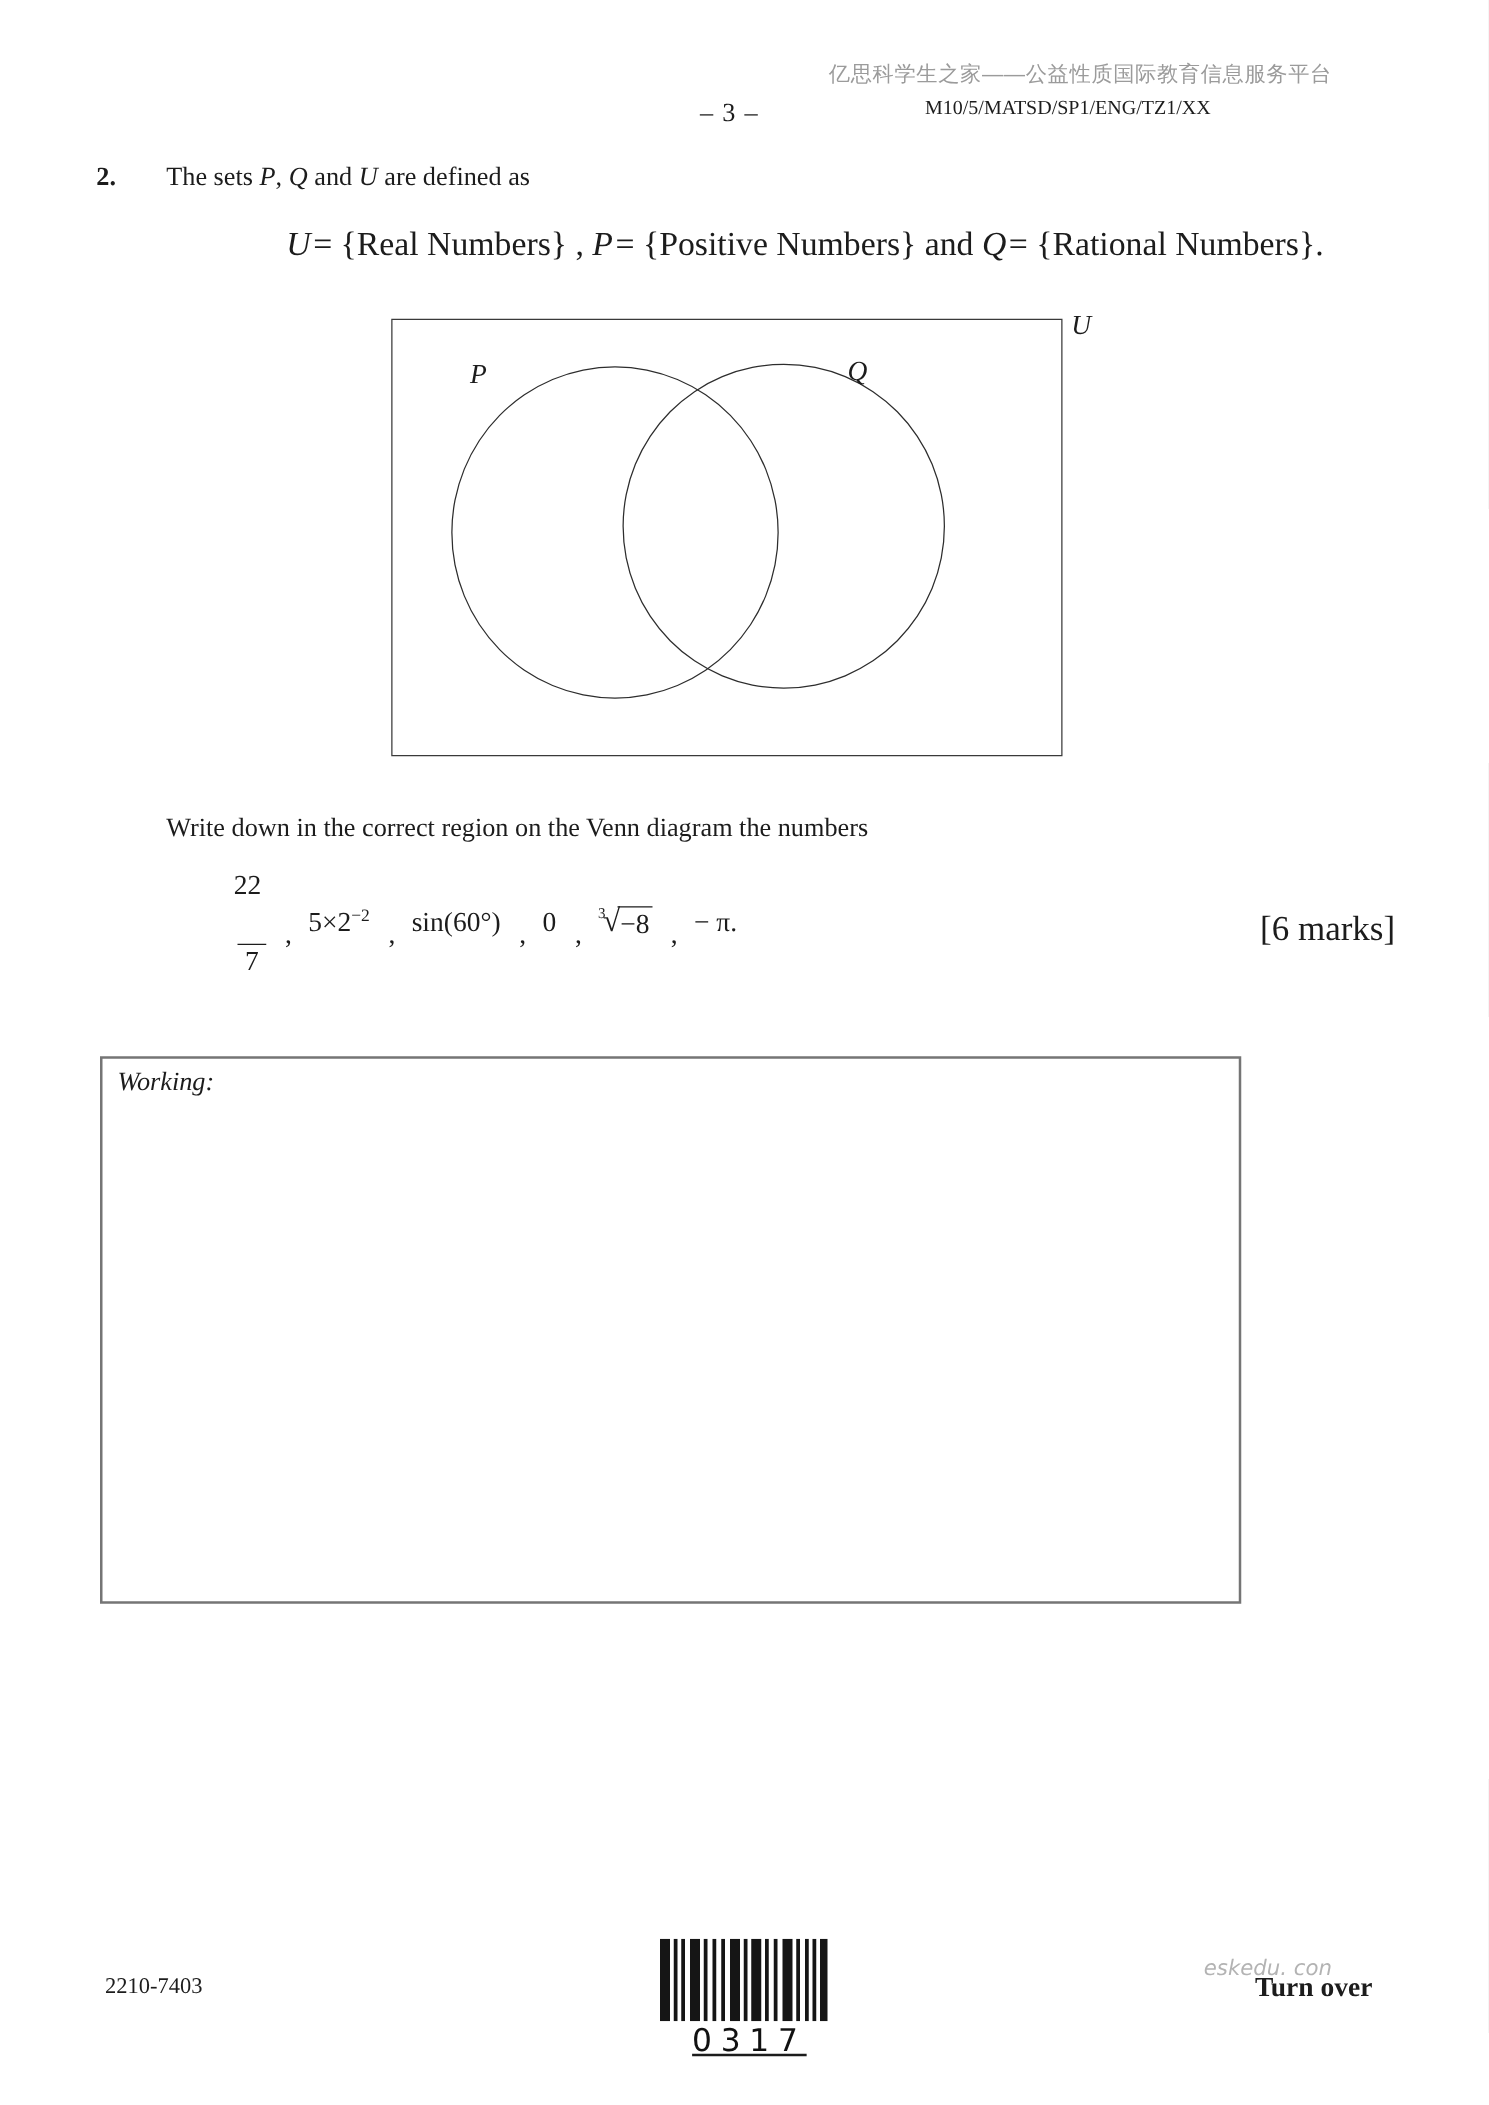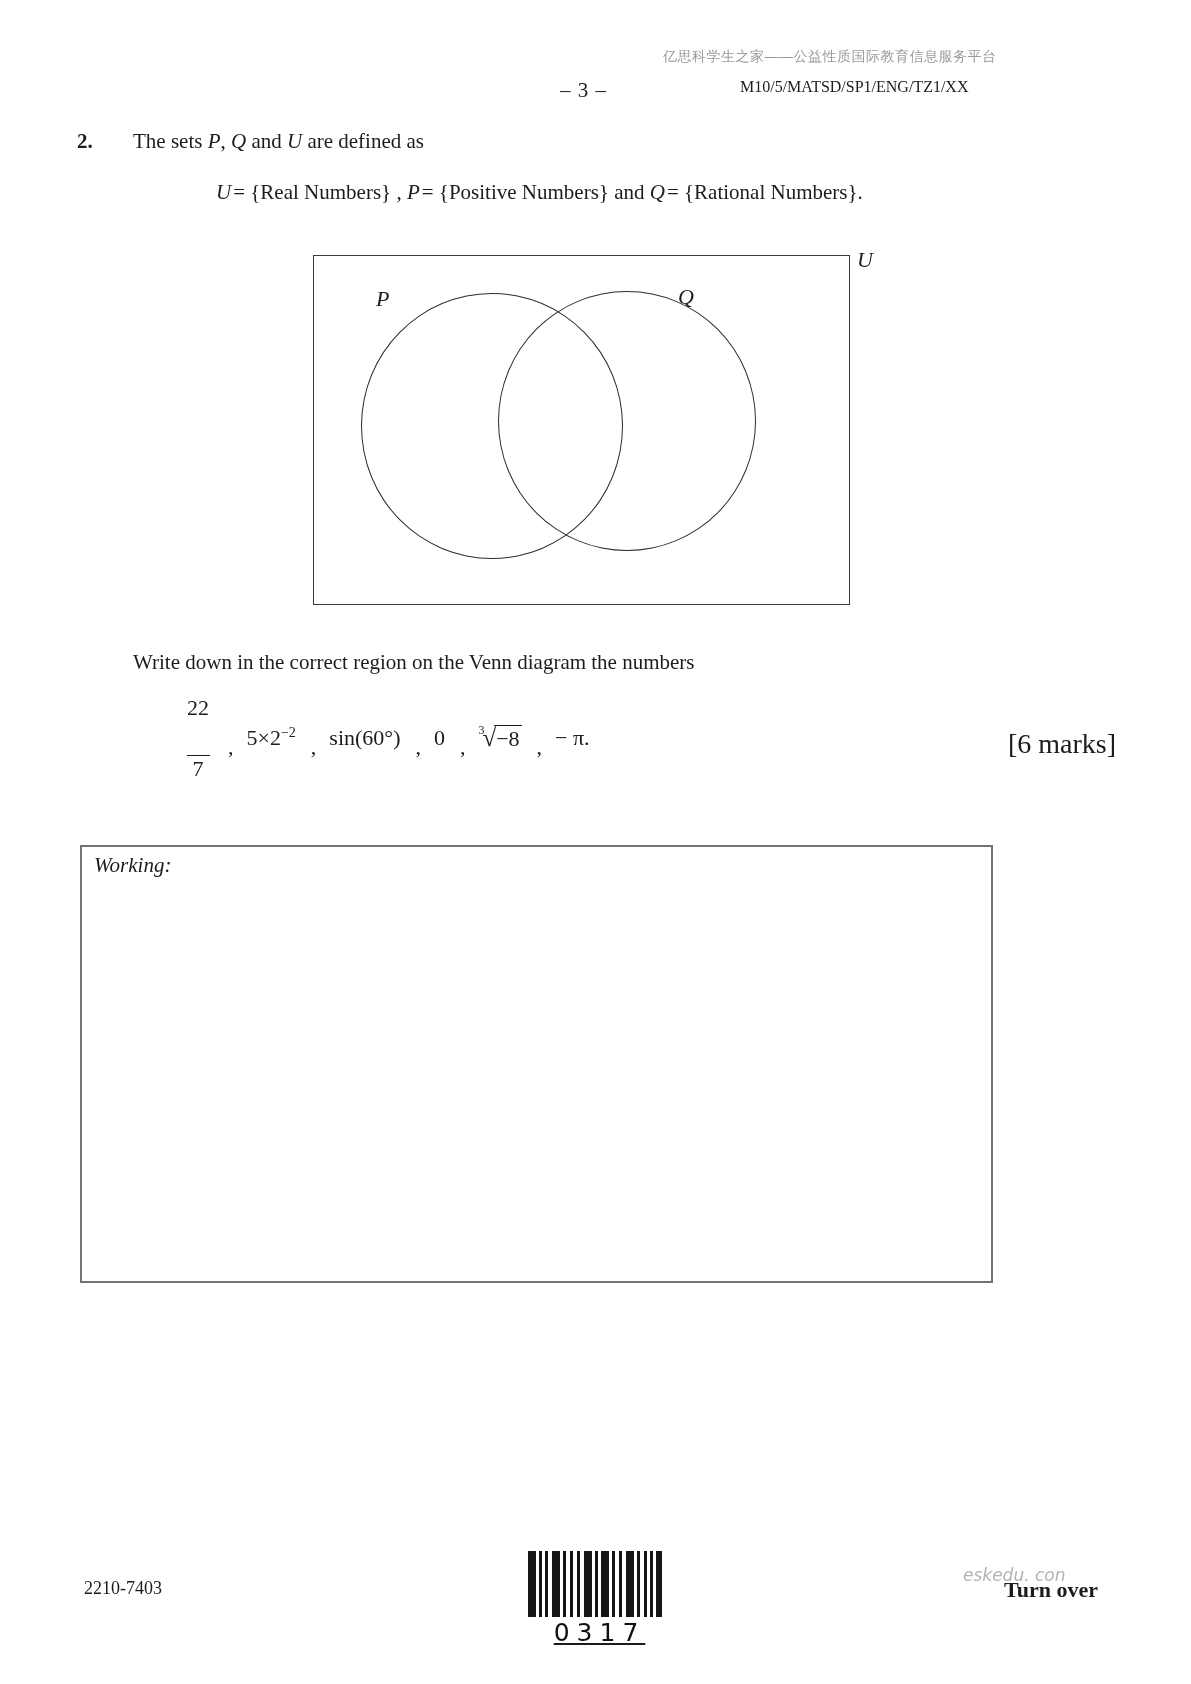--- a/index.html
+++ b/index.html
@@ -11,31 +11,31 @@
     font-family:"Liberation Serif", serif;
     color:#1c1c1c;
     overflow:hidden;
   }
   .abs{position:absolute;}
 
   
   .cn-watermark{
     top:48px;left:663px;
     font-family:Liberation Sans, sans-serif;
-    font-size:14px;color:#9b9b9b;letter-spacing:.5px;
+    font-size:17px;color:#9b9b9b;letter-spacing:.5px;
     white-space:nowrap;
   }
   .page-num{top:78px;left:560px;font-size:21px;letter-spacing:1px;}
   .paper-code{top:78px;left:740px;font-size:16px;white-space:nowrap;}
 
   
   .q-number{top:129px;left:77px;font-size:21px;font-weight:bold;}
   .q-intro{top:129px;left:133px;font-size:21px;white-space:nowrap;}
   .q-intro .var{font-style:italic;}
-  .defs{top:180px;left:216px;font-size:21px;white-space:nowrap;}
+  .defs{top:180px;left:229px;font-size:27px;white-space:nowrap;}
   .defs .var{font-style:italic;padding-right:2px;}
 
   
   .venn-rect{
     top:255px;left:313px;width:537px;height:350px;
     border:1.6px solid #3a3a3a;box-sizing:border-box;
   }
   .venn-ellipse{
     position:absolute;border:1.4px solid #2d2d2d;border-radius:50%;
     box-sizing:border-box;background:transparent;
@@ -50,21 +50,21 @@
   
   .instruction{top:650px;left:133px;font-size:21px;white-space:nowrap;}
 
   
   .expr-row{
     top:696px;left:183px;height:84px;
     display:flex;align-items:center;gap:0;
     font-size:22px;white-space:nowrap;
   }
   .expr-row > *{margin-right:13px;}
-  .frac{display:inline-flex;flex-direction:column;align-items:center;line-height:1.05;gap:36px;}
+  .frac{display:inline-flex;flex-direction:column;align-items:flex-end;line-height:1.05;gap:36px;}
   .frac .num{padding:0 4px;}
   .frac .den{border-top:1.6px solid #1c1c1c;padding:1px 6px 0 6px;}
   .expr-comma{transform:translateY(9px);margin-left:2px;}
   .sci sup{font-size:14px;}
   .radical{display:inline-flex;align-items:flex-start;}
   .radical .idx{font-size:12px;transform:translateY(-2px);margin-right:-2px;}
   .radical .sign{font-size:25px;line-height:1;}
   .radical .radicand{border-top:1.7px solid #1c1c1c;padding:0 2px;margin-left:-2px;}
   .marks{top:728px;left:1008px;font-size:28px;white-space:nowrap;}
 

